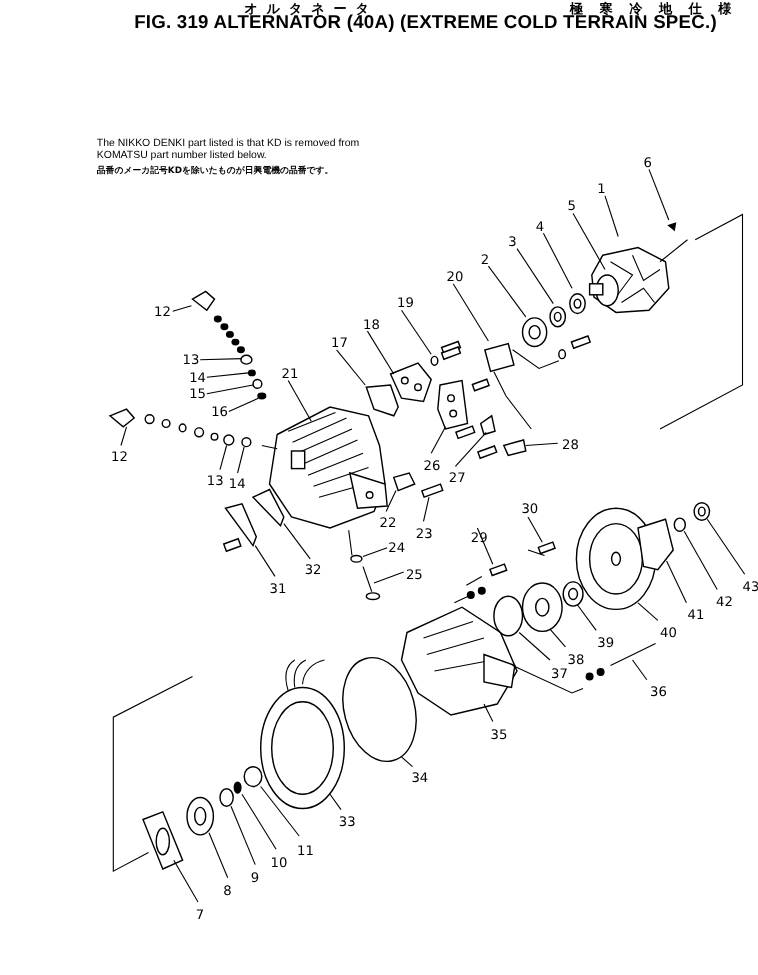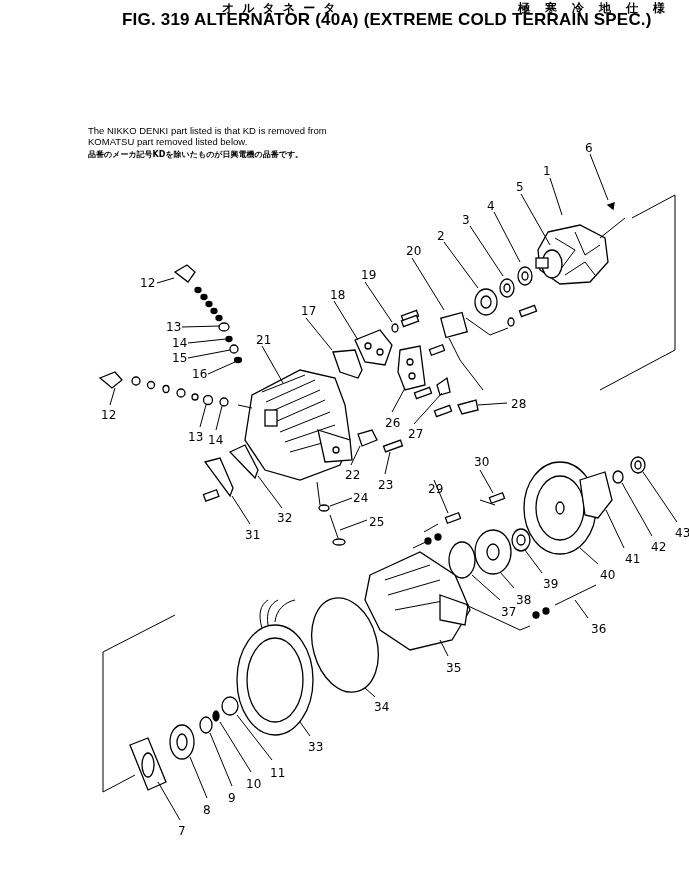--- a/index.html
+++ b/index.html
@@ -16,21 +16,21 @@
   </style>
 </head>
 <body>
 
 <div class="jp-title" style="left:200px;">オルタネータ</div>
 <div class="jp-title" style="left:496px;letter-spacing:15px;">極寒冷地仕様</div>
 <div class="title">FIG. 319  ALTERNATOR (40A) (EXTREME COLD TERRAIN SPEC.)</div>
 
 <div class="note jp" style="top:114px;margin-top:35px;">品番のメーカ記号KDを除いたものが日興電機の品番です。</div>
 <div class="note" style="top:125px;">The NIKKO DENKI part listed is that KD is removed from</div>
-<div class="note" style="top:136px;">KOMATSU part removed listed below.</div>
+<div class="note" style="top:136px;">KOMATSU part number listed below.</div>
 
 <svg class="diagram" width="689" height="886" viewBox="0 0 689 886">
 
   <g>
     <polyline class="ln" points="632,218 675,195 675,350 600,390"></polyline>
     <polyline class="ln" points="175,615 103,652 103,792 135,775"></polyline>
   </g>
 
   <g>
     <path class="pt" d="M548,232 L580,225 L605,238 L608,262 L590,282 L560,284 L540,270 L538,250 Z"></path>

